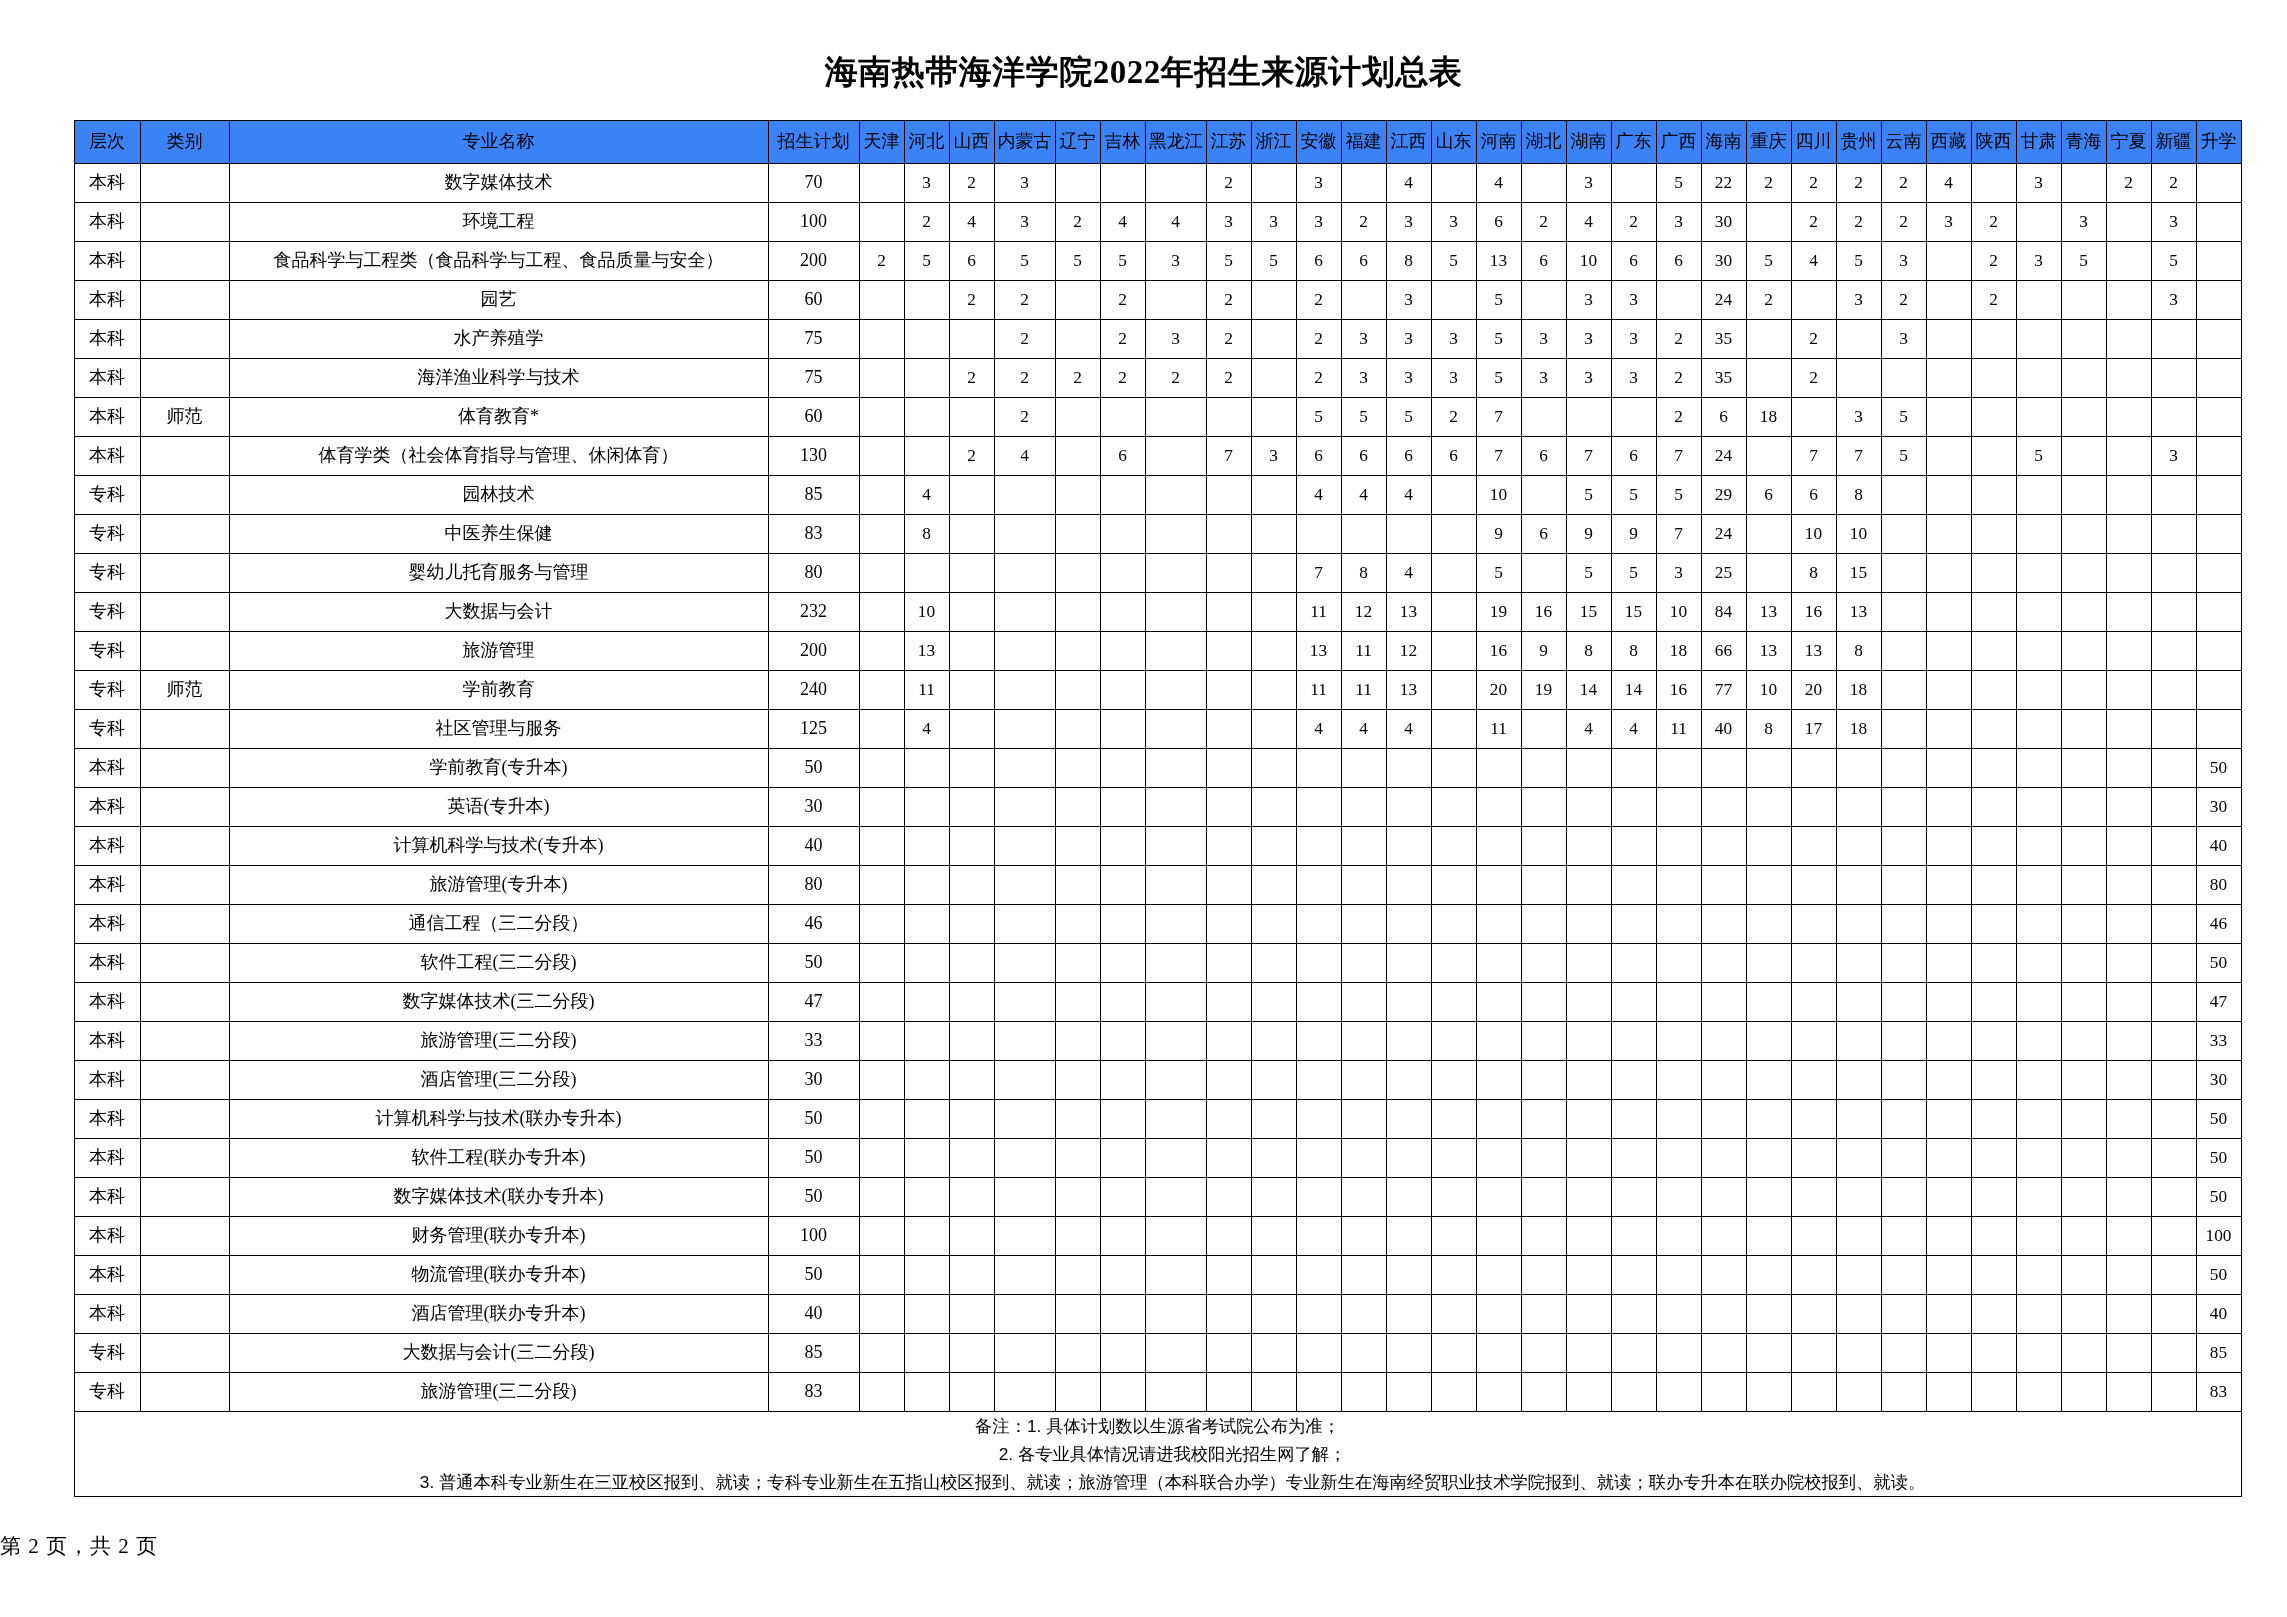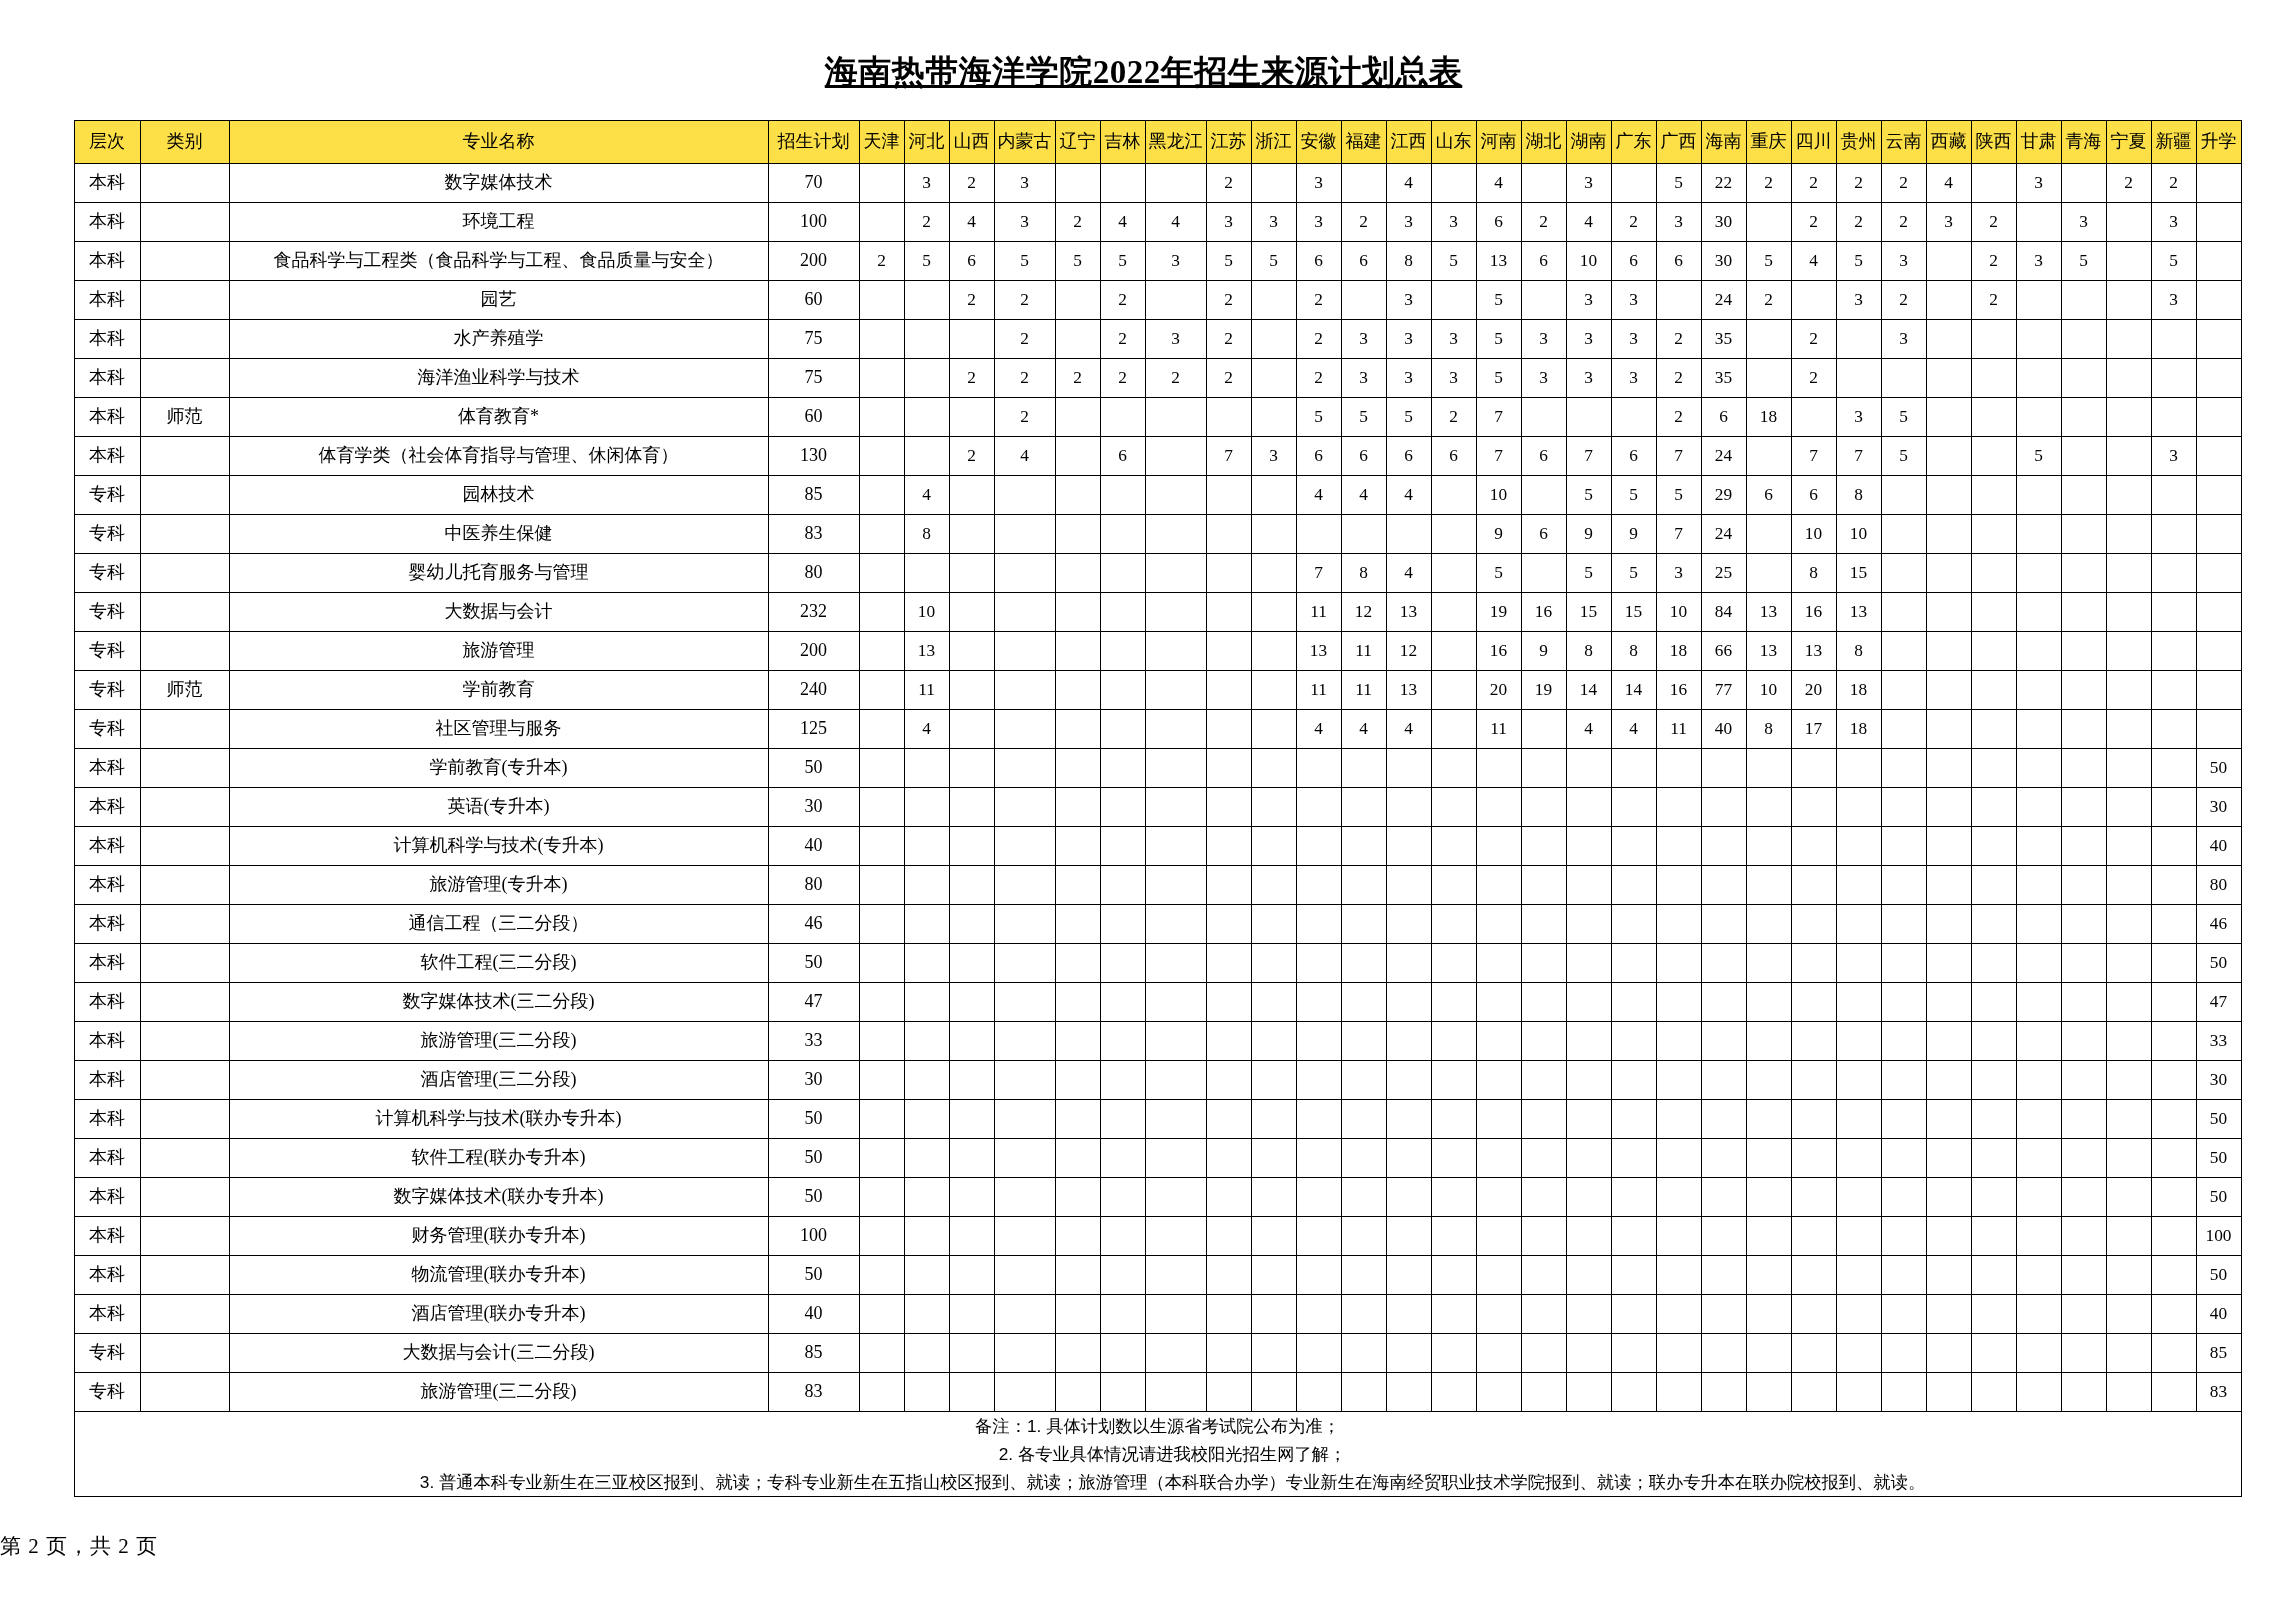--- a/index.html
+++ b/index.html
@@ -22,21 +22,20 @@
     padding: 0;
   }
   .doc-title {
     text-align: center;
     font-size: 33px;
     font-weight: bold;
     letter-spacing: 0.5px;
     padding-top: 50px;
     padding-bottom: 25px;
     font-family: "Liberation Serif", "DejaVu Serif", serif;
-    text-decoration: underline;
   }
   .table-wrap {
     margin: 0 auto;
     width: 2140px;
   }
   table.plan {
     border-collapse: collapse;
     table-layout: fixed;
     width: 2140px;
     font-size: 15.4px;
@@ -46,21 +45,21 @@
     padding: 0;
     text-align: center;
     vertical-align: middle;
     height: 38px;
     line-height: 1.1;
     font-weight: normal;
     overflow: hidden;
     white-space: nowrap;
   }
   table.plan thead th {
-    background: #fde047;
+    background: #3b82f6;
     height: 42px;
     font-size: 18px;
   }
   table.plan thead th.c-level { width: 65px; }
   table.plan thead th.c-cat   { width: 88px; }
   table.plan thead th.c-major { width: 538px; }
   table.plan thead th.c-quota { width: 90px; }
   table.plan thead th.c-prov  { width: 44px; }
   table.plan thead th.c-prov-wide { width: 60px; }
 

